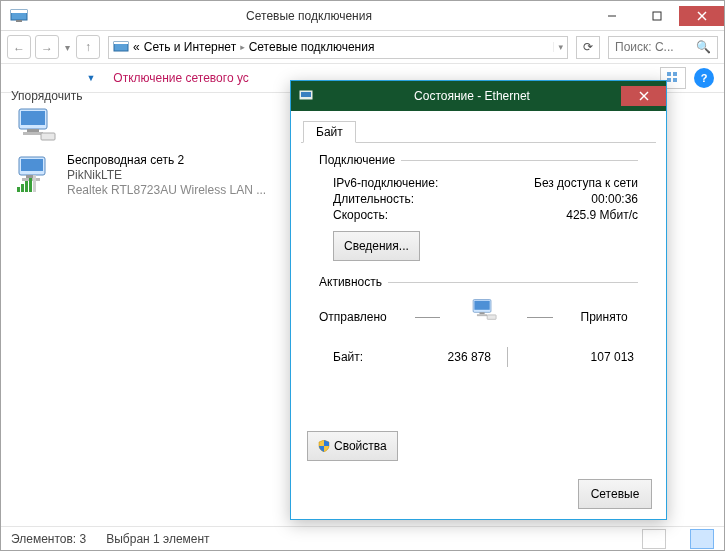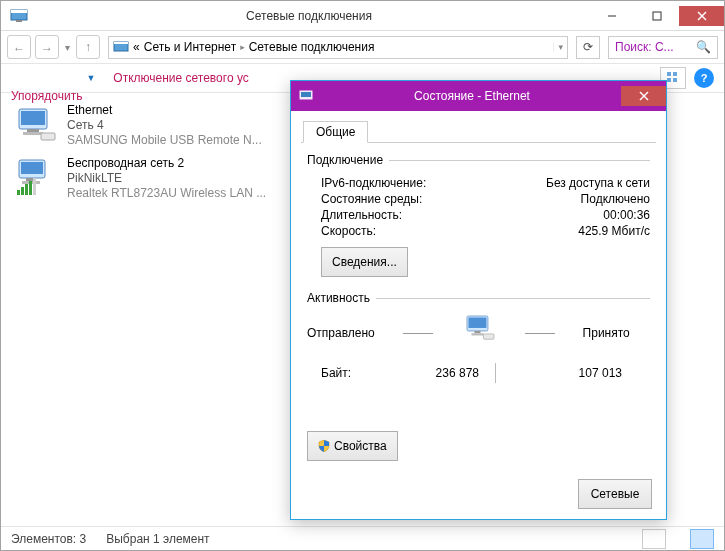--- a/index.html
+++ b/index.html
@@ -17,25 +17,25 @@
 
 .navbar { height: 32px; display: flex; align-items: center; padding: 0 6px; gap: 4px; }
 .navbtn { width: 24px; height: 24px; border: 1px solid #ccc; border-radius: 3px; display: flex; align-items: center; justify-content: center; color: #888; font-size: 12px; }
 .navbar .chev { color: #888; font-size: 10px; padding: 0 2px; }
 .addressbar { flex: 1; height: 23px; border: 1px solid #ccc; display: flex; align-items: center; padding: 0 4px; font-size: 12px; gap: 4px; margin: 0 4px; }
 .addressbar .crumb { color: #000; }
 .addressbar .sep { color: #888; font-size: 9px; }
 .addressbar .spacer { flex: 1; }
 .addressbar .drop { color: #888; font-size: 9px; padding-left: 4px; border-left: 1px solid #eee; }
 .refresh { width: 24px; height: 23px; border: 1px solid #ccc; display: flex; align-items: center; justify-content: center; font-size: 12px; color: #555; }
-.searchbox { width: 110px; height: 23px; border: 1px solid #ccc; display: flex; align-items: center; padding: 0 6px; font-size: 12px; color: #a21caf; margin-left: 4px; }
+.searchbox { width: 110px; height: 23px; border: 1px solid #ccc; display: flex; align-items: center; padding: 0 6px; font-size: 12px; color: #737373; margin-left: 4px; }
 .searchbox .ph { flex: 1; white-space: nowrap; overflow: hidden; text-overflow: ellipsis; }
 
 .toolbar { height: 30px; background: #fff; border-top: 1px solid #e5e5e5; border-bottom: 1px solid #e5e5e5; display: flex; align-items: center; padding: 0 10px; font-size: 12px; }
-.toolbar .org { color: #be185d; margin-top: 36px; }
+.toolbar .org { color: #404040; margin-top: 36px; }
 .toolbar .drop2 { font-size: 9px; color: #1b6fbd; margin-left: 4px; }
 .toolbar .act { margin-left: 18px; color: #be185d; }
 .toolbar .flex { flex: 1; }
 .toolbar .viewbtn { width: 26px; height: 22px; border: 1px solid #ccc; margin-left: 4px; display: flex; align-items: center; justify-content: center; }
 .toolbar .help { width: 20px; height: 20px; border-radius: 10px; background: #1e90ff; color: #fff; font-size: 11px; font-weight: bold; display: flex; align-items: center; justify-content: center; margin-left: 8px; }
 
 .content { flex: 1; padding: 6px 10px; overflow: hidden; }
 .conn-item { display: flex; gap: 10px; padding: 4px; width: 270px; }
 .conn-item .cicon { width: 42px; height: 42px; flex-shrink: 0; }
 .conn-item .ctext { font-size: 12px; line-height: 15px; overflow: hidden; }
@@ -43,29 +43,29 @@
 .conn-item .cnet  { color: #555; }
 .conn-item .cdev  { color: #888; white-space: nowrap; overflow: hidden; text-overflow: ellipsis; width: 210px; }
 
 .statusbar { height: 24px; border-top: 1px solid #e5e5e5; display: flex; align-items: center; padding: 0 10px; font-size: 12px; color: #444; gap: 20px; }
 .statusbar .flex { flex: 1; }
 .statusbar .vbtn { width: 24px; height: 20px; border: 1px solid #ccc; margin-left: 4px; }
 .statusbar .vbtn.active { background: #cfe6ff; border-color: #7ab7f5; }
 
 
 .dialog { position: absolute; left: 290px; top: 80px; width: 377px; height: 440px; border: 1px solid #2aa3e0; background: #fff; box-shadow: 0 4px 16px rgba(0,0,0,.25); display: flex; flex-direction: column; }
-.dialog .dtitlebar { height: 30px; background: #a21caf; display: flex; align-items: center; color: #fff; }
+.dialog .dtitlebar { height: 30px; background: #14532d; display: flex; align-items: center; color: #fff; }
 .dialog .dicon { width: 16px; height: 16px; margin: 0 8px; }
 .dialog .dtitle { flex: 1; text-align: center; font-size: 12px; }
 .dialog .dclose { width: 45px; height: 20px; background: #c75050; color: #fff; display: flex; align-items: center; justify-content: center; margin-right: 0; font-size: 14px; }
 
 .dialog .tabstrip { position: relative; height: 24px; margin: 8px 10px 0 10px; border-bottom: 1px solid #ccc; }
 .dialog .tab { position: absolute; bottom: -1px; left: 2px; height: 22px; padding: 0 12px; border: 1px solid #ccc; border-bottom: 1px solid #fff; background: #fff; font-size: 12px; display: flex; align-items: center; }
 
-.dialog .body { flex: 1; padding: 10px 16px; font-size: 12px; color: #000; }
+.dialog .body { flex: 1; padding: 10px 28px; font-size: 12px; color: #000; }
 .group { margin-bottom: 14px; }
 .group .ghdr { display: flex; align-items: center; margin-bottom: 8px; }
 .group .ghdr .gtitle { font-size: 12px; }
 .group .ghdr .gline { flex: 1; height: 1px; background: #ccc; margin-left: 6px; }
 .kv { display: flex; justify-content: space-between; padding: 1px 0 1px 14px; }
 .kv .k { }
 .kv .v { text-align: right; }
 
 .btn { height: 30px; padding: 0 10px; border: 1px solid #adadad; background: linear-gradient(#f5f5f5,#e5e5e5); font-size: 12px; display: inline-flex; align-items: center; gap: 4px; cursor: default; }
 .btn .shield { width: 12px; height: 12px; }
@@ -162,25 +162,20 @@
     <div class="conn-item">
       <span class="cicon">
         <svg viewBox="0 0 42 42">
             <rect x="4" y="6" width="28" height="20" rx="2" fill="#cfe6ff" stroke="#5a8bc0"></rect>
             <rect x="6" y="8" width="24" height="14" fill="#4d90d6"></rect>
             <rect x="12" y="26" width="12" height="3" fill="#999"></rect>
             <rect x="8" y="29" width="20" height="3" fill="#bbb"></rect>
             <rect x="26" y="30" width="14" height="7" rx="1" fill="#e8e8e8" stroke="#aaa"></rect>
           </svg>
       </span>
-      <div class="ctext">
-        <div class="cname">Ethernet</div>
-        <div class="cnet">Сеть  4</div>
-        <div class="cdev">SAMSUNG Mobile USB Remote N...</div>
-      </div>
     </div>
     <div class="conn-item">
       <span class="cicon">
         <svg viewBox="0 0 42 42">
             <rect x="4" y="4" width="26" height="18" rx="2" fill="#cfe6ff" stroke="#5a8bc0"></rect>
             <rect x="6" y="6" width="22" height="12" fill="#4d90d6"></rect>
             <rect x="11" y="22" width="10" height="3" fill="#999"></rect>
             <rect x="7" y="25" width="18" height="3" fill="#bbb"></rect>
             <g>
               <rect x="2" y="34" width="3" height="5" fill="#3aa03a"></rect>
@@ -219,36 +214,32 @@
     <div class="dtitle">Состояние - Ethernet</div>
     <div class="dclose">
       <svg width="10" height="10">
           <line x1="1" y1="1" x2="9" y2="9" stroke="#fff" stroke-width="1.5"></line>
           <line x1="9" y1="1" x2="1" y2="9" stroke="#fff" stroke-width="1.5"></line>
         </svg>
     </div>
   </div>
 
   <div class="tabstrip">
-    <div class="tab">Общие</div>
+    <div class="tab">Байт</div>
   </div>
 
   <div class="body">
     <div class="group">
       <div class="ghdr">
           <span class="gtitle">Подключение</span>
           <span class="gline"></span>
         </div>
       <div class="kv">
           <span class="k">IPv6-подключение:</span>
           <span class="v">Без доступа к сети</span>
-        </div>
-      <div class="kv">
-          <span class="k">Состояние среды:</span>
-          <span class="v">Подключено</span>
         </div>
       <div class="kv">
           <span class="k">Длительность:</span>
           <span class="v">00:00:36</span>
         </div>
       <div class="kv">
           <span class="k">Скорость:</span>
           <span class="v">425.9 Мбит/с</span>
         </div>
       <div style="padding:8px 0 0 14px;">

